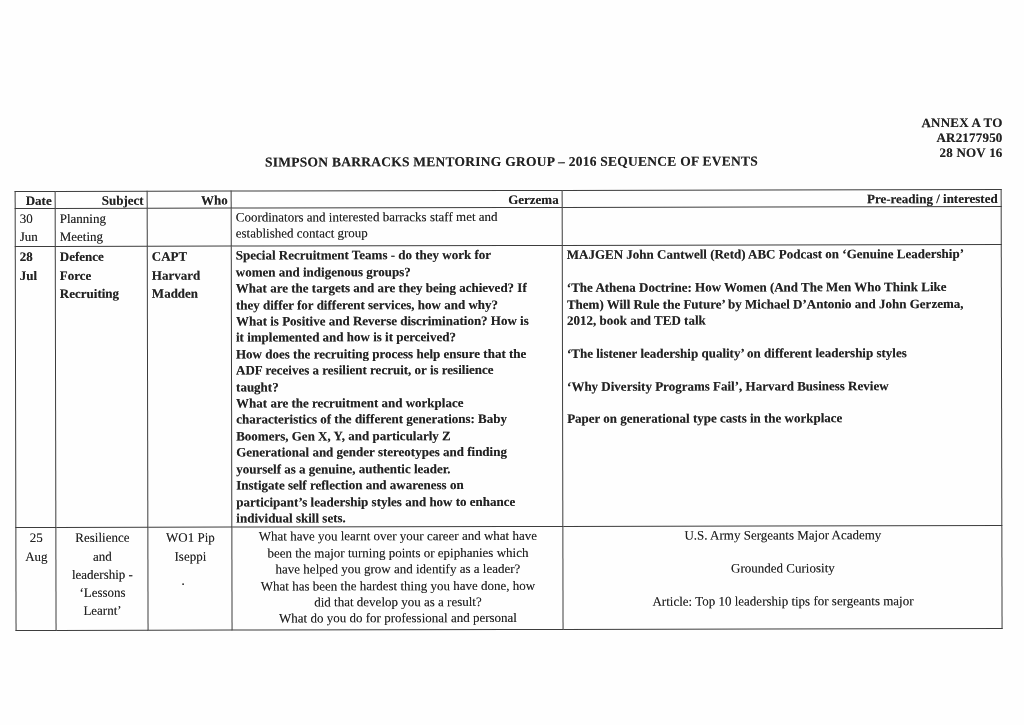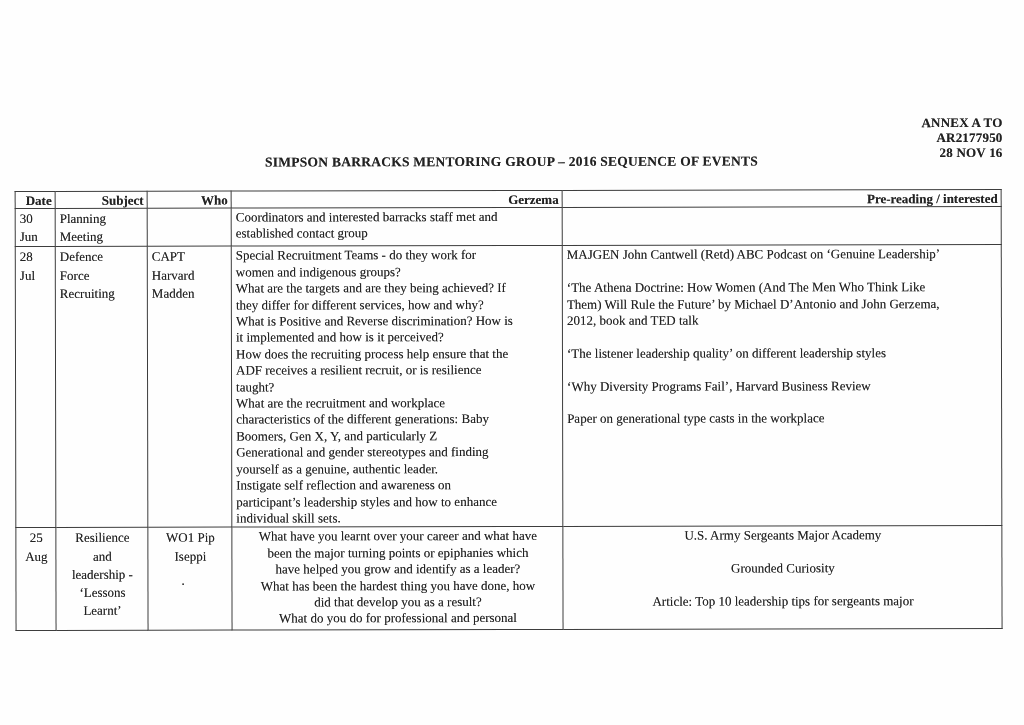--- a/index.html
+++ b/index.html
@@ -67,21 +67,21 @@
     line-height: 15px;
     white-space: nowrap;
   }
   .cell-date, .cell-subject, .cell-who {
     line-height: 18.2px;
   }
   .cell-remarks, .cell-prereading {
     line-height: 16.4px;
   }
   tr.row-1 td { height: 35px; }
-  tr.row-2 td { height: 277px; }
+  tr.row-2 td { height: 277px; font-weight: bold; }
   tr.row-3 td { height: 101px; text-align: center; }
   .cell-who { position: relative; }
   .stray-dot {
     position: absolute;
     left: 33px;
     top: 46px;
     font-size: 13px;
     line-height: 13px;
   }
 </style>

